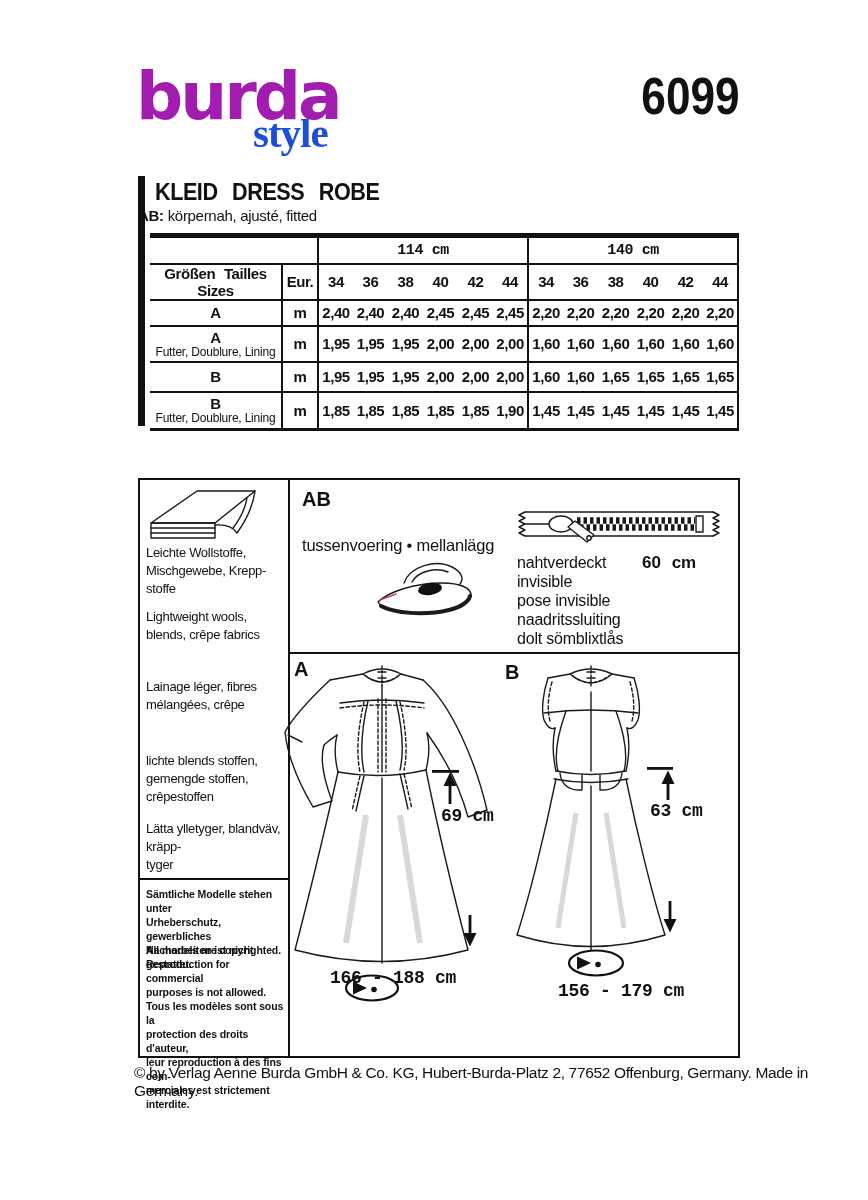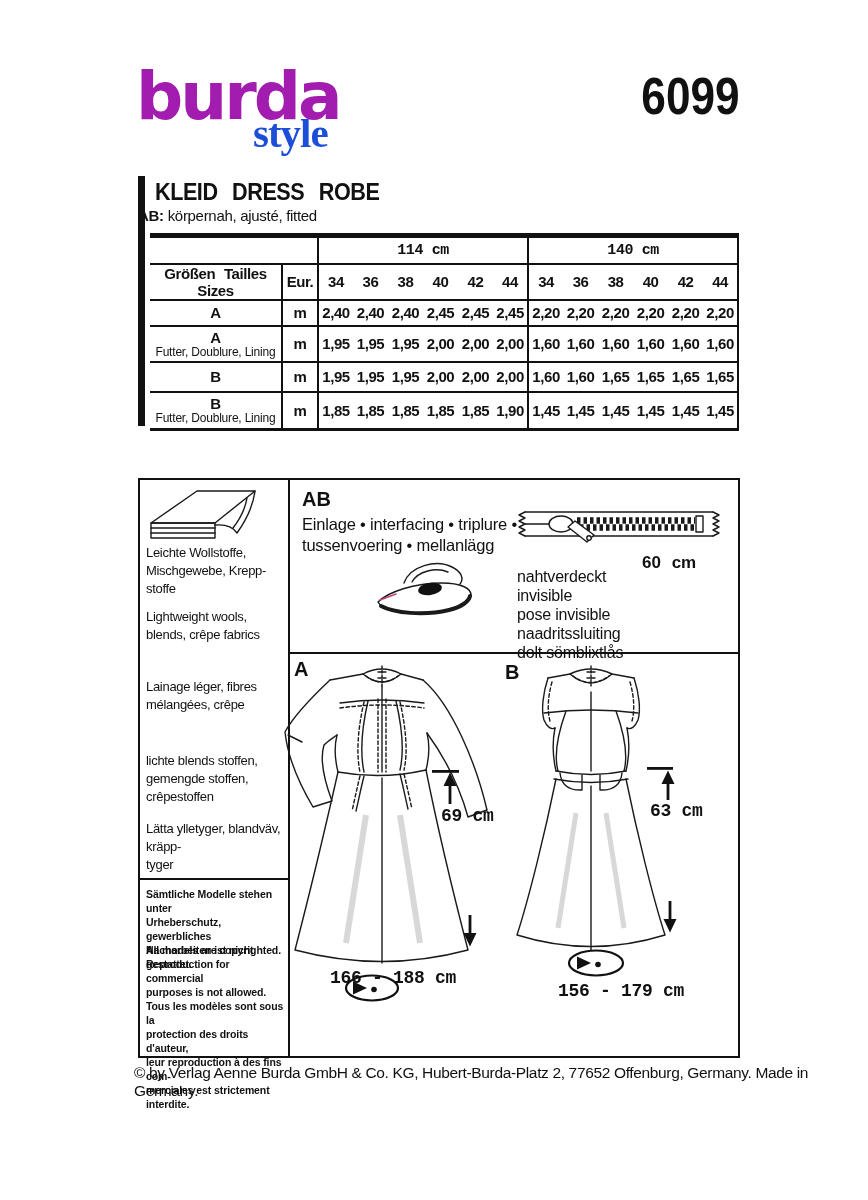--- a/index.html
+++ b/index.html
@@ -42,21 +42,21 @@
   .side-hline { position:absolute; left:0; top:398px; width:150px; height:2px; background:#111; }
 
   .fab-note { position:absolute; left:6px; width:140px; font-size:13px; line-height:18px;
     letter-spacing:-.3px; white-space:pre-line; }
   .copy-note { position:absolute; left:6px; width:140px; font-size:10.5px; font-weight:700;
     line-height:14px; letter-spacing:-.1px; white-space:pre-line; }
 
   .ab-label { position:absolute; left:162px; top:8px; font-weight:700; font-size:20px; }
   .interf { position:absolute; left:162px; width:250px; font-size:16.5px; letter-spacing:-.2px; line-height:21px; }
   .zip-types { position:absolute; left:377px; top:73px; font-size:16px; line-height:19px;
-    letter-spacing:-.2px; white-space:pre-line;margin-top:14px; }
+    letter-spacing:-.2px; white-space:pre-line; }
   .zip-len { position:absolute; left:502px; top:73px; font-size:17px; font-weight:700; word-spacing:6px; }
 
   .view-label { position:absolute; font-weight:700; font-size:20px; }
   .dim { position:absolute; font-weight:700; font-size:18px; letter-spacing:-.3px;font-family:Liberation Mono, monospace; }
 
   .footer-line { position:absolute; left:134px; top:1064px; font-size:15.5px; letter-spacing:-.35px; }
 
   svg { position:absolute; }
   .ln { stroke:#1a1a1a; stroke-width:1.4; fill:none; stroke-linecap:round; stroke-linejoin:round; }
 </style>
@@ -192,21 +192,20 @@
 purposes is not allowed.</div>
     <div class="copy-note" style="top:407px">Sämtliche Modelle stehen unter
 Urheberschutz, gewerbliches
 Nacharbeiten ist nicht gestattet.</div>
     <div class="copy-note" style="top:519px">Tous les modèles sont sous la
 protection des droits d'auteur,
 leur reproduction à des fins com-
 merciales est strictement interdite.</div>
 
     <div class="ab-label">AB</div>
-    <div class="interf" style="top:34px">Einlage • interfacing • triplure •</div>
     <div class="interf" style="top:55px">tussenvoering • mellanlägg</div>
     <div class="zip-types">nahtverdeckt
 invisible
 pose invisible
 naadritssluiting
 dolt sömblixtlås</div>
     <div class="zip-len">60 cm</div>
 
     <div class="view-label" style="left:154px; top:178px">A</div>
     <div class="view-label" style="left:365px; top:181px">B</div>

